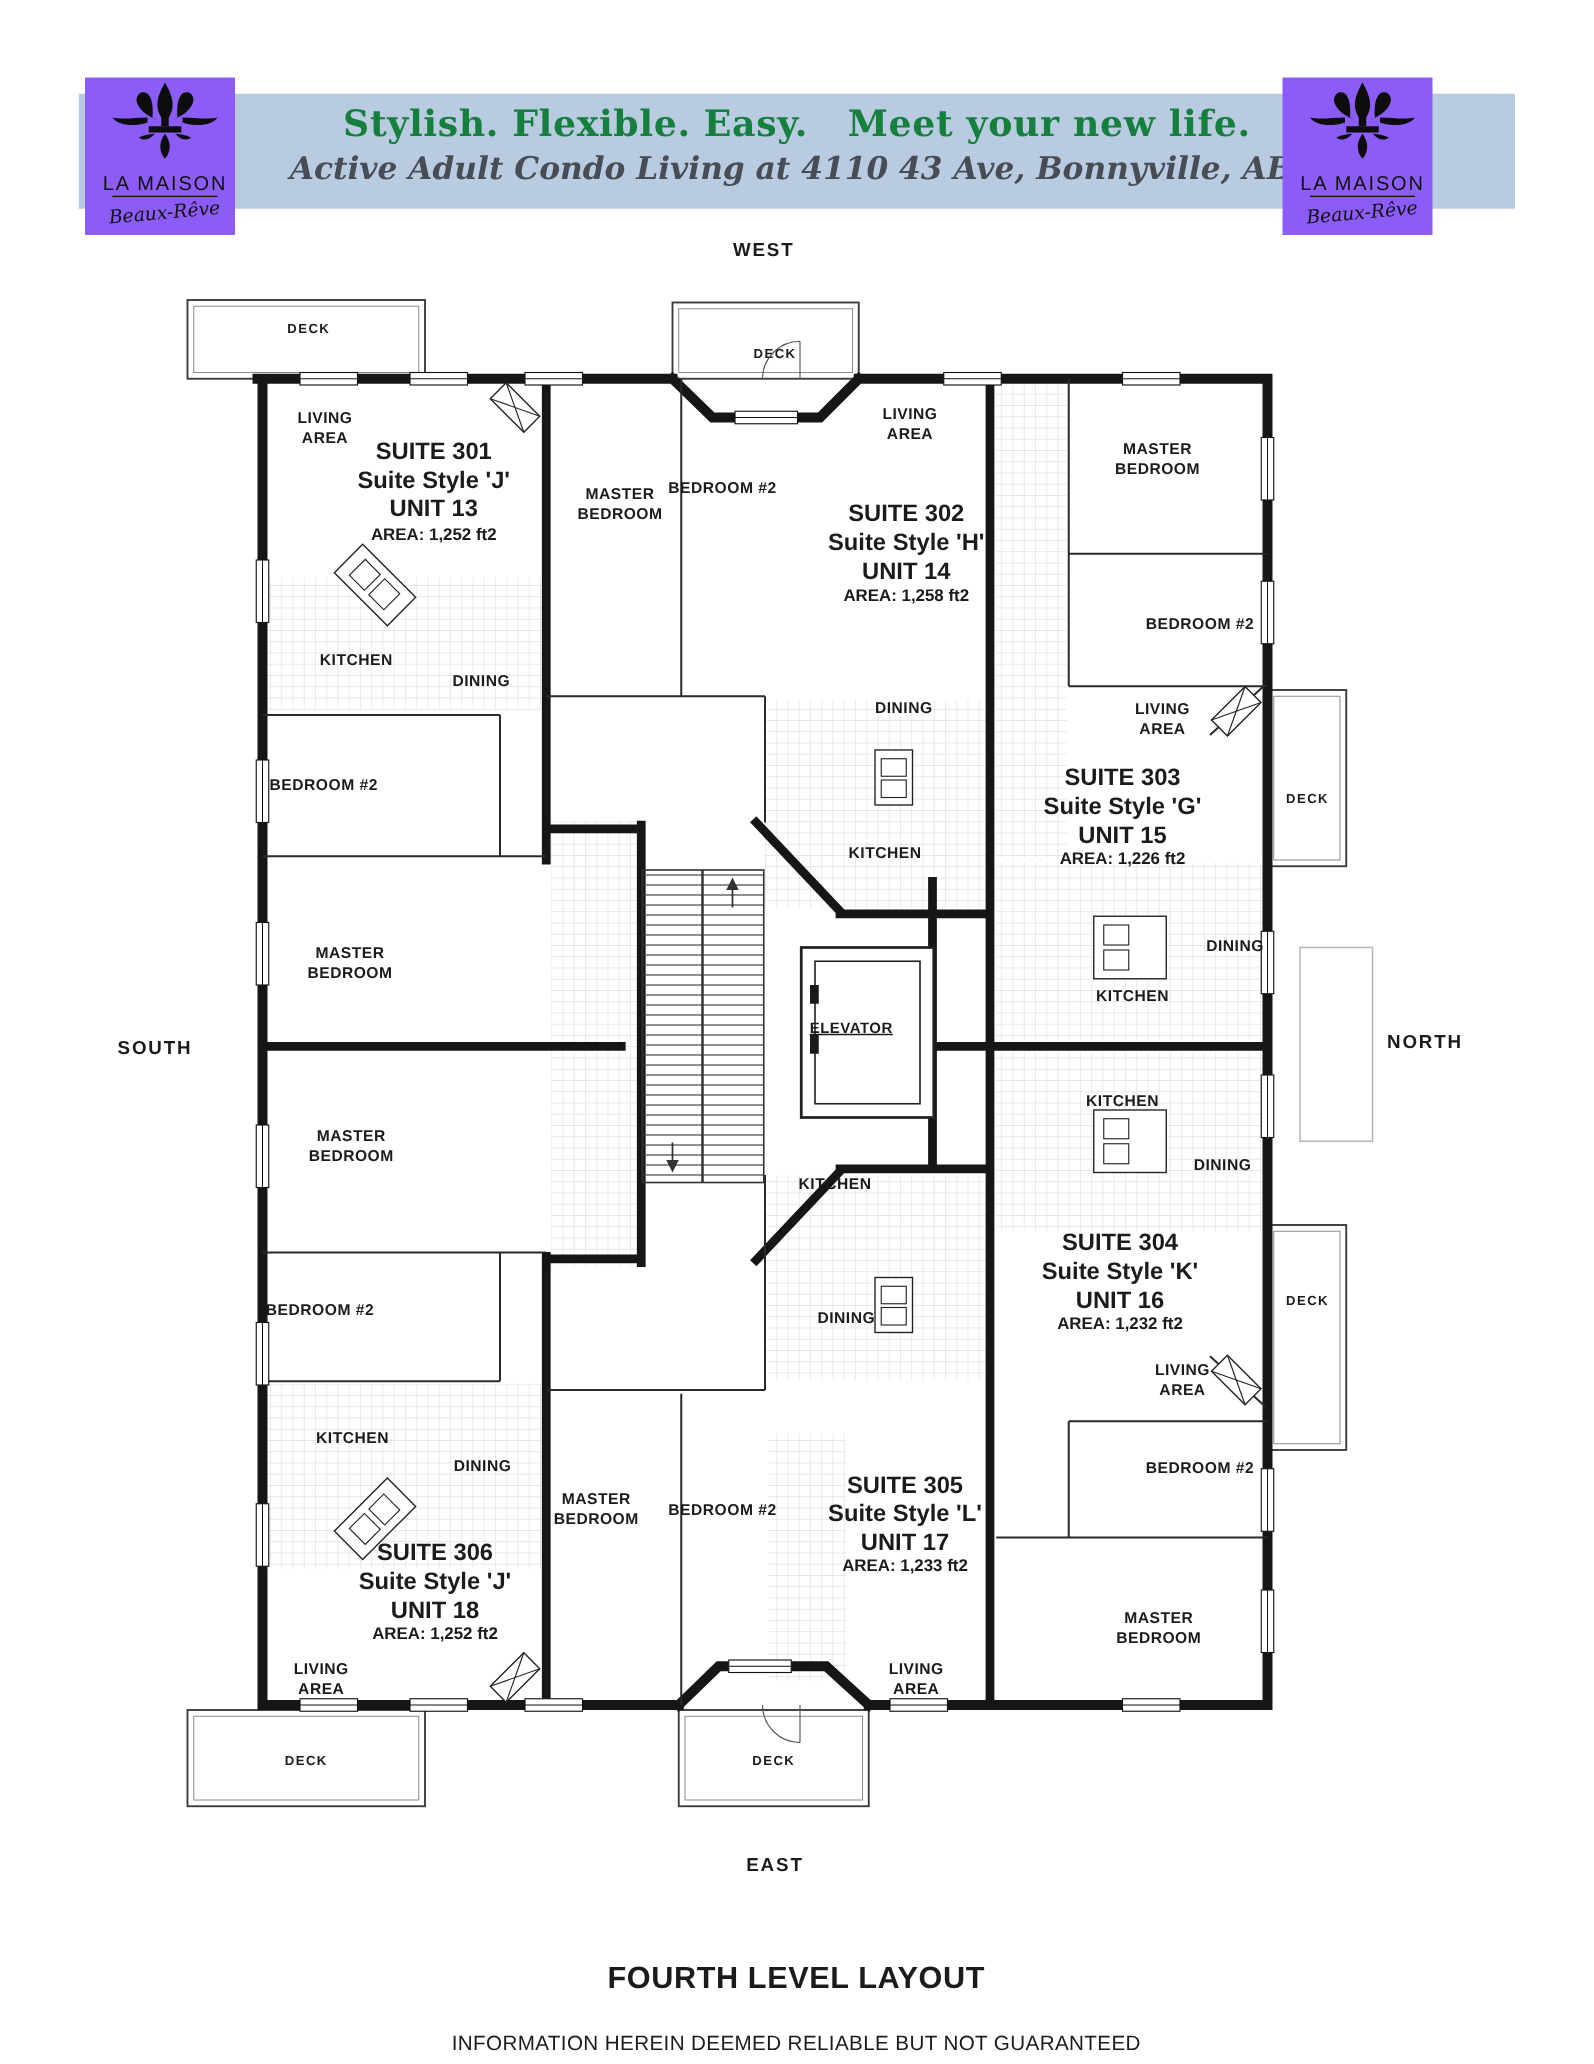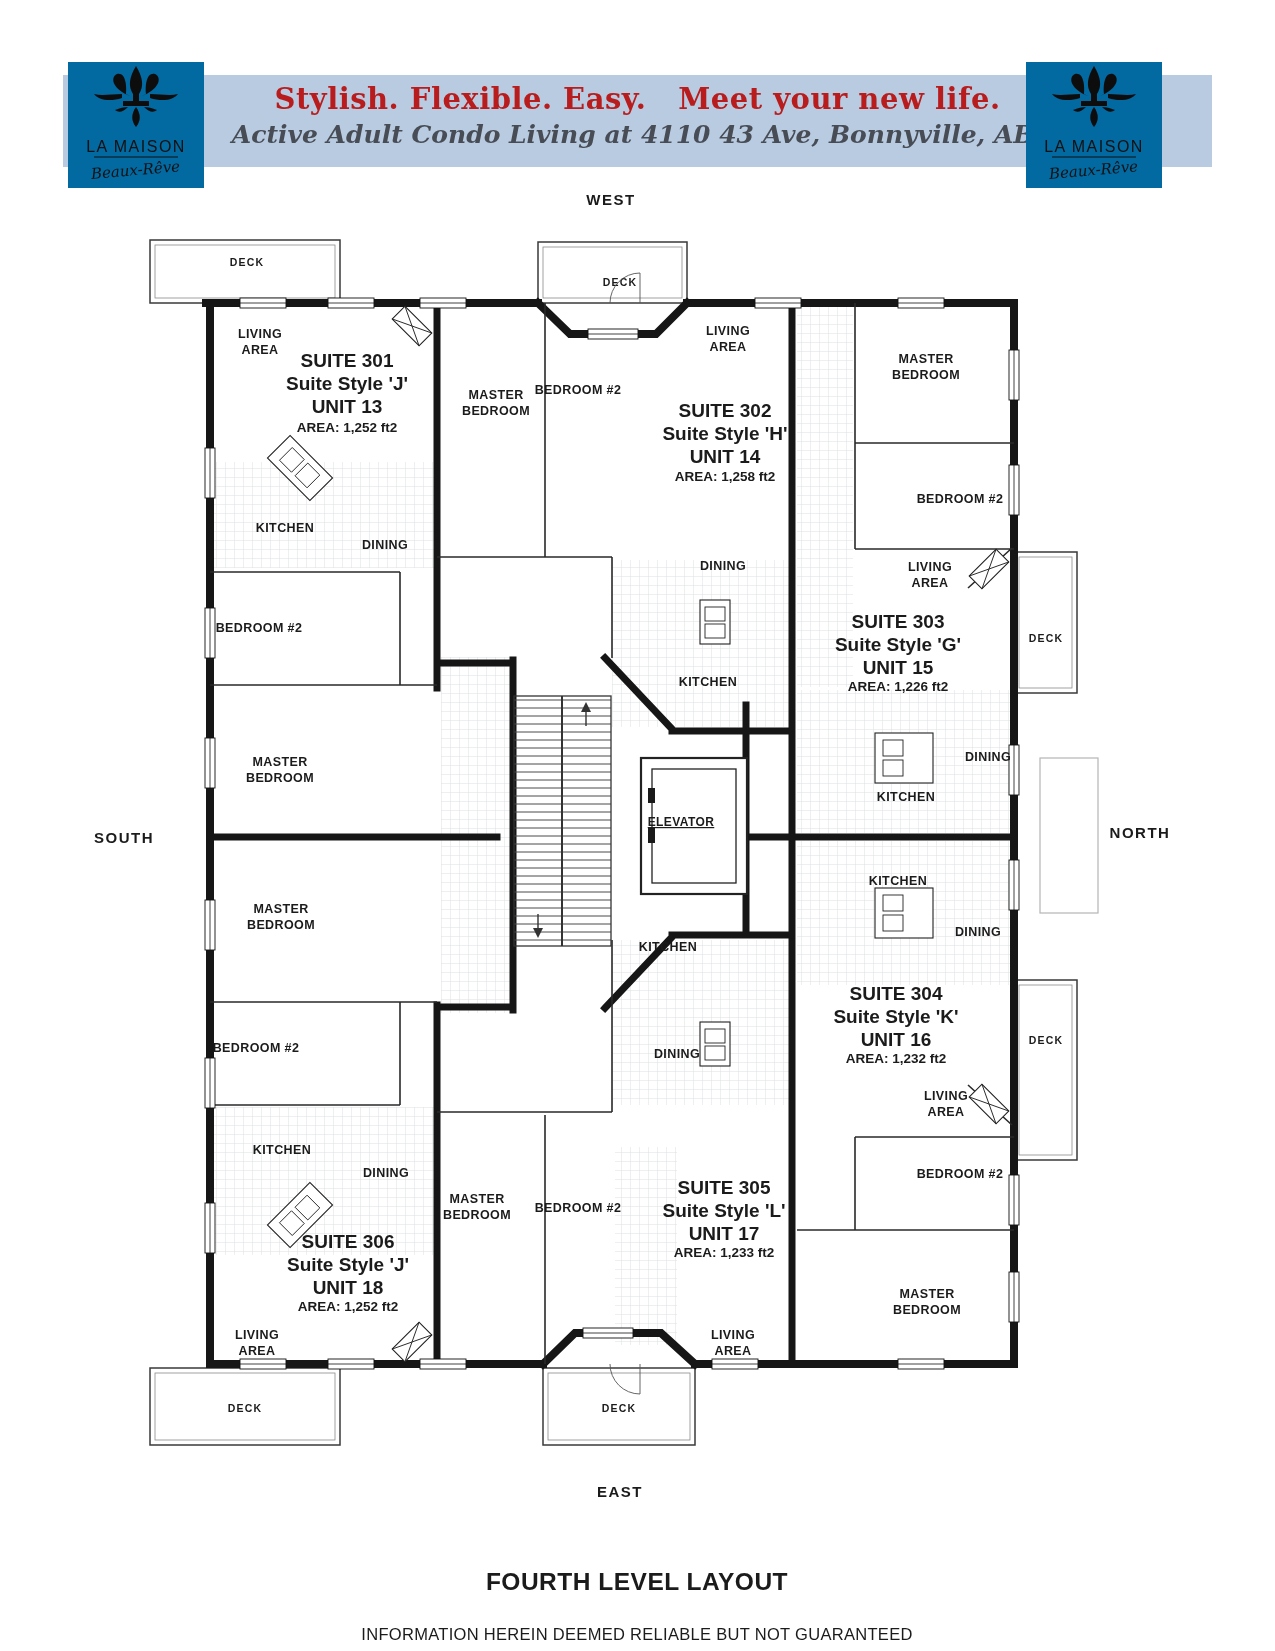--- a/index.html
+++ b/index.html
@@ -2,24 +2,24 @@
 <html><head>
 <meta charset="utf-8">
 <style>
   html,body{margin:0;padding:0;background:#ffffff;}
   .page{position:relative;width:1275px;height:1651px;background:#fff;overflow:hidden;
         font-family:"Liberation Sans",sans-serif;}
   
   .banner{position:absolute;left:63px;top:75px;width:1149px;height:92px;background:#b9cbe1;}
   .banner-text{position:absolute;left:200px;top:75px;width:875px;height:92px;text-align:center;}
   .banner-title{margin-top:7px;font-family:"DejaVu Serif",serif;font-weight:bold;
-        font-size:29px;color:#b91c1c;letter-spacing:.5px;}
+        font-size:29px;color:#15803d;letter-spacing:.5px;}
   .banner-sub{margin-top:4px;font-family:"DejaVu Serif",serif;font-weight:bold;font-style:italic;
         font-size:25px;color:#474c55;}
-  .logo-box{position:absolute;top:62px;width:136px;height:126px;background:#0369a1;}
+  .logo-box{position:absolute;top:62px;width:120px;height:126px;background:#8b5cf6;}
   .logo-left{left:68px;} .logo-right{left:1026px;}
   .logo-box svg{display:block;margin:0 auto;}
   
   .plan{position:absolute;left:0;top:0;width:1275px;height:1651px;}
   .plan text{font-family:"Liberation Sans",sans-serif;fill:#1b1b1b;}
   .wall{stroke:#161616;stroke-width:8;fill:none;stroke-linecap:square;}
   .wall-mid{stroke-width:7;}
   .thin{stroke:#2a2a2a;stroke-width:1.6;fill:none;}
   .hair{stroke:#555;stroke-width:.9;fill:none;}
   .deck-outer{fill:#fff;stroke:#3a3a3a;stroke-width:1.5;}

